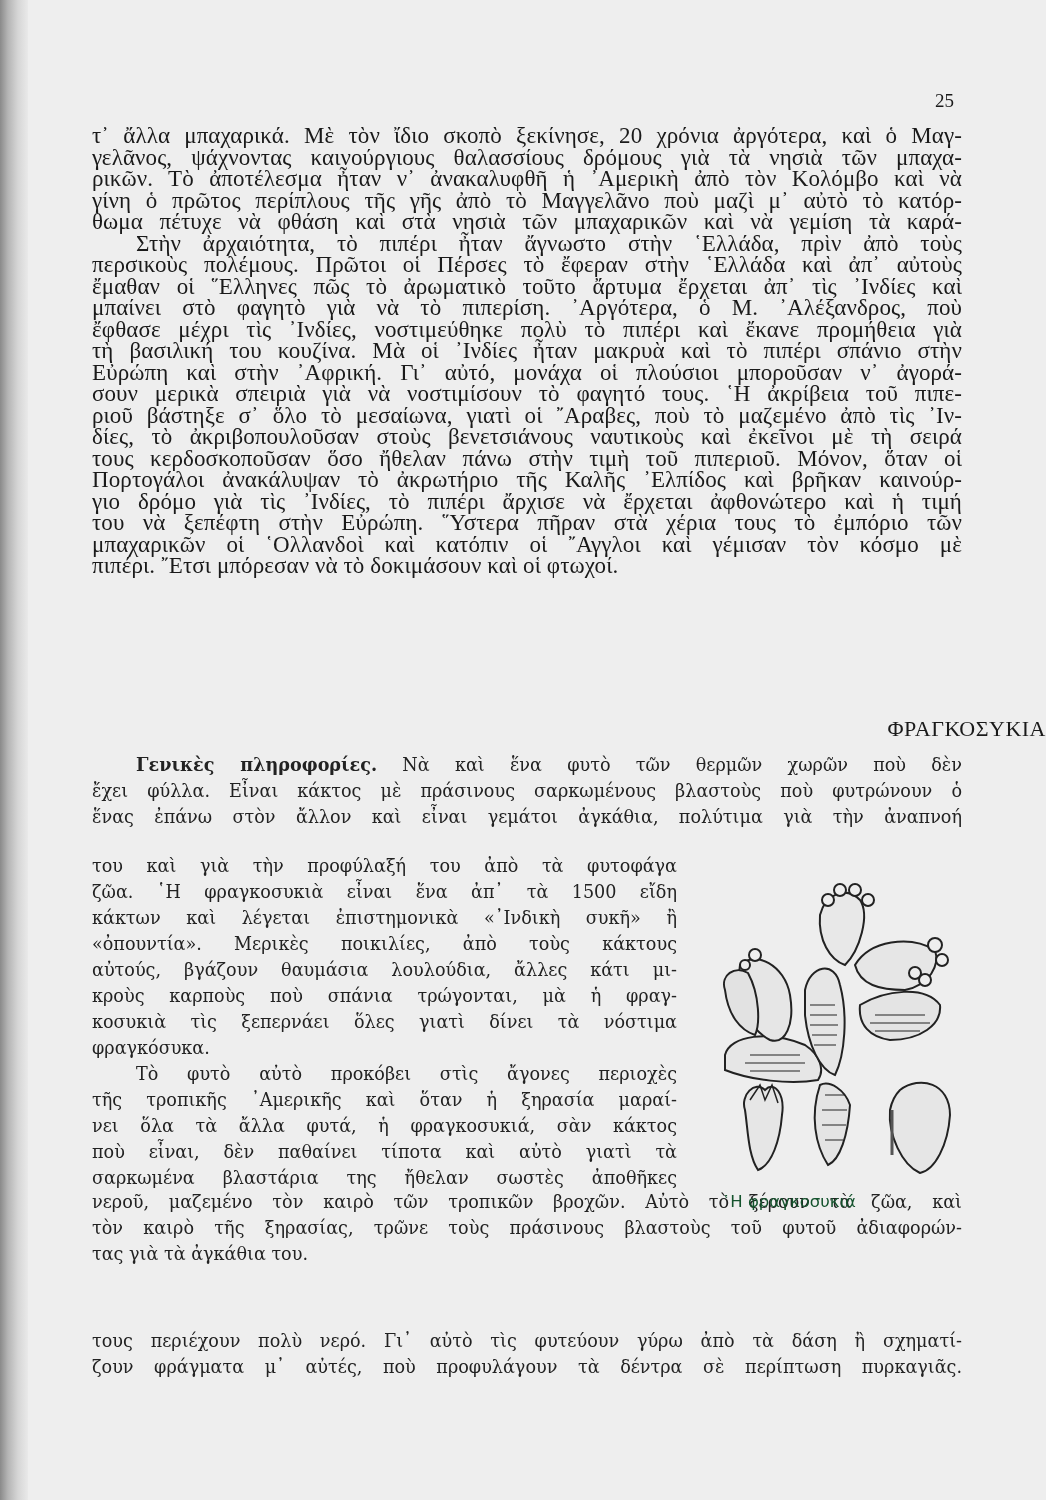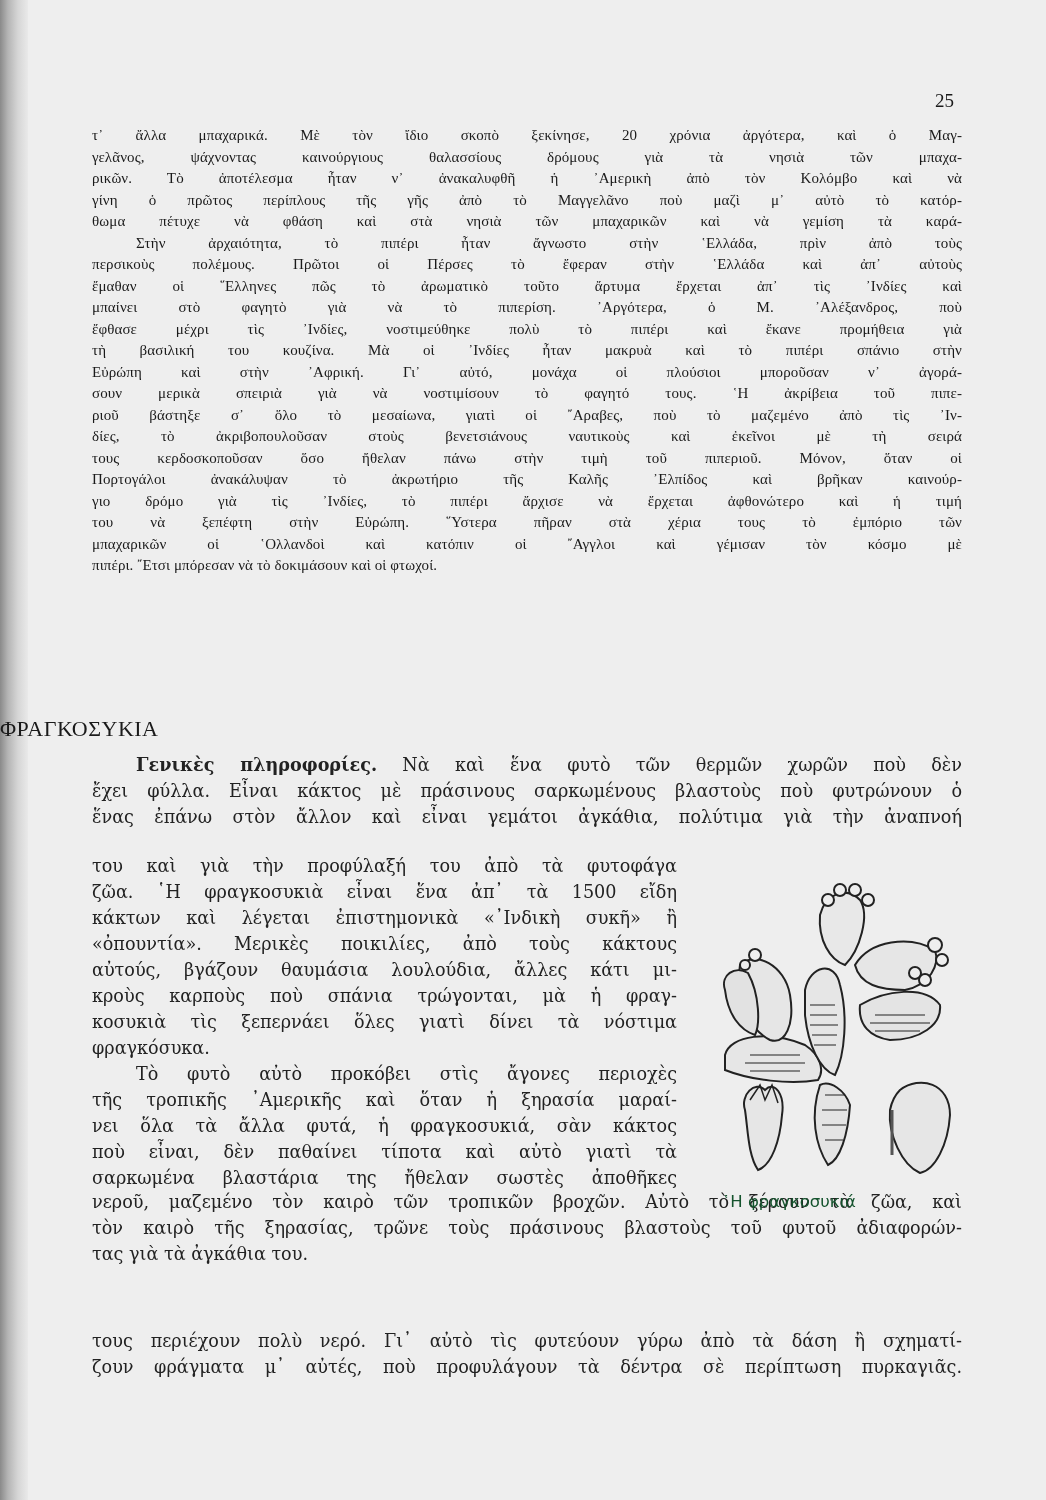--- a/index.html
+++ b/index.html
@@ -18,28 +18,28 @@
     position: absolute; left: 28px; top: 0; right: 0; bottom: 0;
     background: #eeeeee;
   }
   .page-number {
     position: absolute; top: 90px; left: 935px;
     font-family: "Liberation Serif", serif; font-size: 19px; text-align: right;
   }
   .block {
     position: absolute; left: 92px; width: 870px;
     font-family: "Liberation Serif", serif;
-    font-size: 15px; line-height: 21.5px; letter-spacing: 0.1px;
+    font-size: 23px; line-height: 21.5px; letter-spacing: 0.1px;
   }
   .line { white-space: nowrap; display: block; }
   .just { text-align: justify; text-align-last: justify; }
   .indent { padding-left: 44px; }
   #part1 { top: 125px; }
   .heading {
-    position: absolute; top: 716px; left: 0; width: 1046px; text-align: left;
+    position: absolute; top: 716px; left: 0; width: 1046px; text-align: right;
     font-family: "Liberation Serif", serif; font-size: 22px; letter-spacing: 0.5px;
   }
   .block2 {
     position: absolute; left: 92px;
     font-family: "DejaVu Serif", serif; font-size: 17.6px; line-height: 26px;
     color: #222;
   }
   #part2 { top: 752px; width: 870px; }
   #part3 { top: 853px; width: 585px; }
   #part4 { top: 1189px; width: 870px; }

